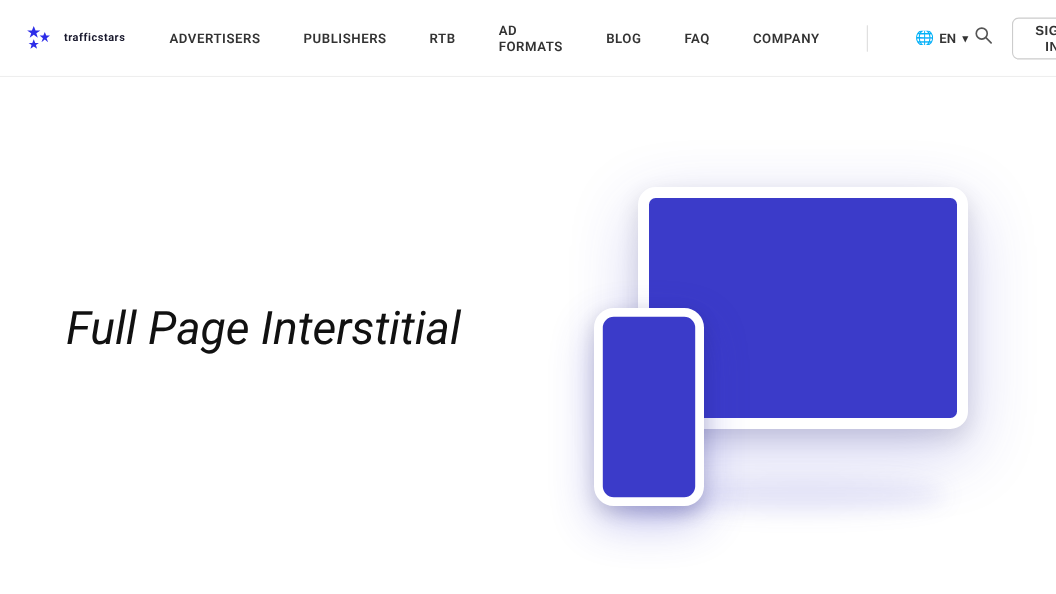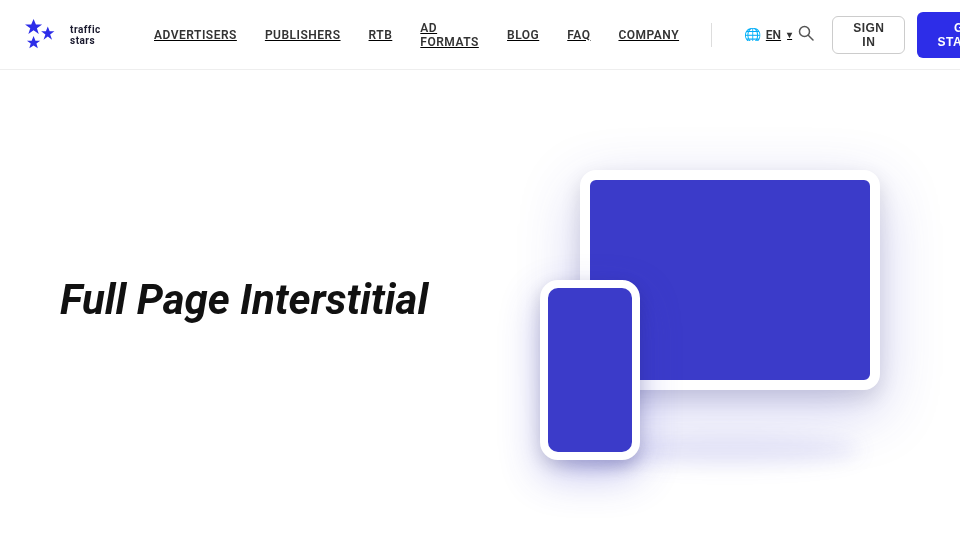--- a/index.html
+++ b/index.html
@@ -31,39 +31,39 @@
       cursor: pointer;
     }
 
     .logo-icon {
       width: 40px;
       height: 36px;
     }
 
     .logo-text {
       display: flex;
-      flex-direction: column;
+      flex-direction: row;
       line-height: 1.1;
+      text-align: center;
     }
 
     .logo-text span {
       font-size: 10px;
       font-weight: 700;
       color: #1a1a2e;
       text-transform: lowercase;
       letter-spacing: 0.5px;
     }
 
     nav {
       display: flex;
       align-items: center;
-      gap: 28px;
+      gap: 39px;
       margin-left: 40px;
       flex: 1;
-      text-decoration: underline;
     }
 
     nav a {
       font-size: 12px;
       font-weight: 600;
       color: #333;
       text-decoration: none;
       text-transform: uppercase;
       letter-spacing: 0.5px;
       cursor: pointer;
@@ -150,21 +150,21 @@
       overflow: hidden;
     }
 
     .hero-content {
       flex: 0 0 420px;
       max-width: 420px;
     }
 
     .hero-title {
       font-size: 42px;
-      font-weight: 700;
+      font-weight: 400;
       color: #111;
       font-style: italic;
       line-height: 1.1;
       margin-bottom: 20px;
     }
 
     .hero-description {
       font-size: 14px;
       color: #555;
       line-height: 1.7;

